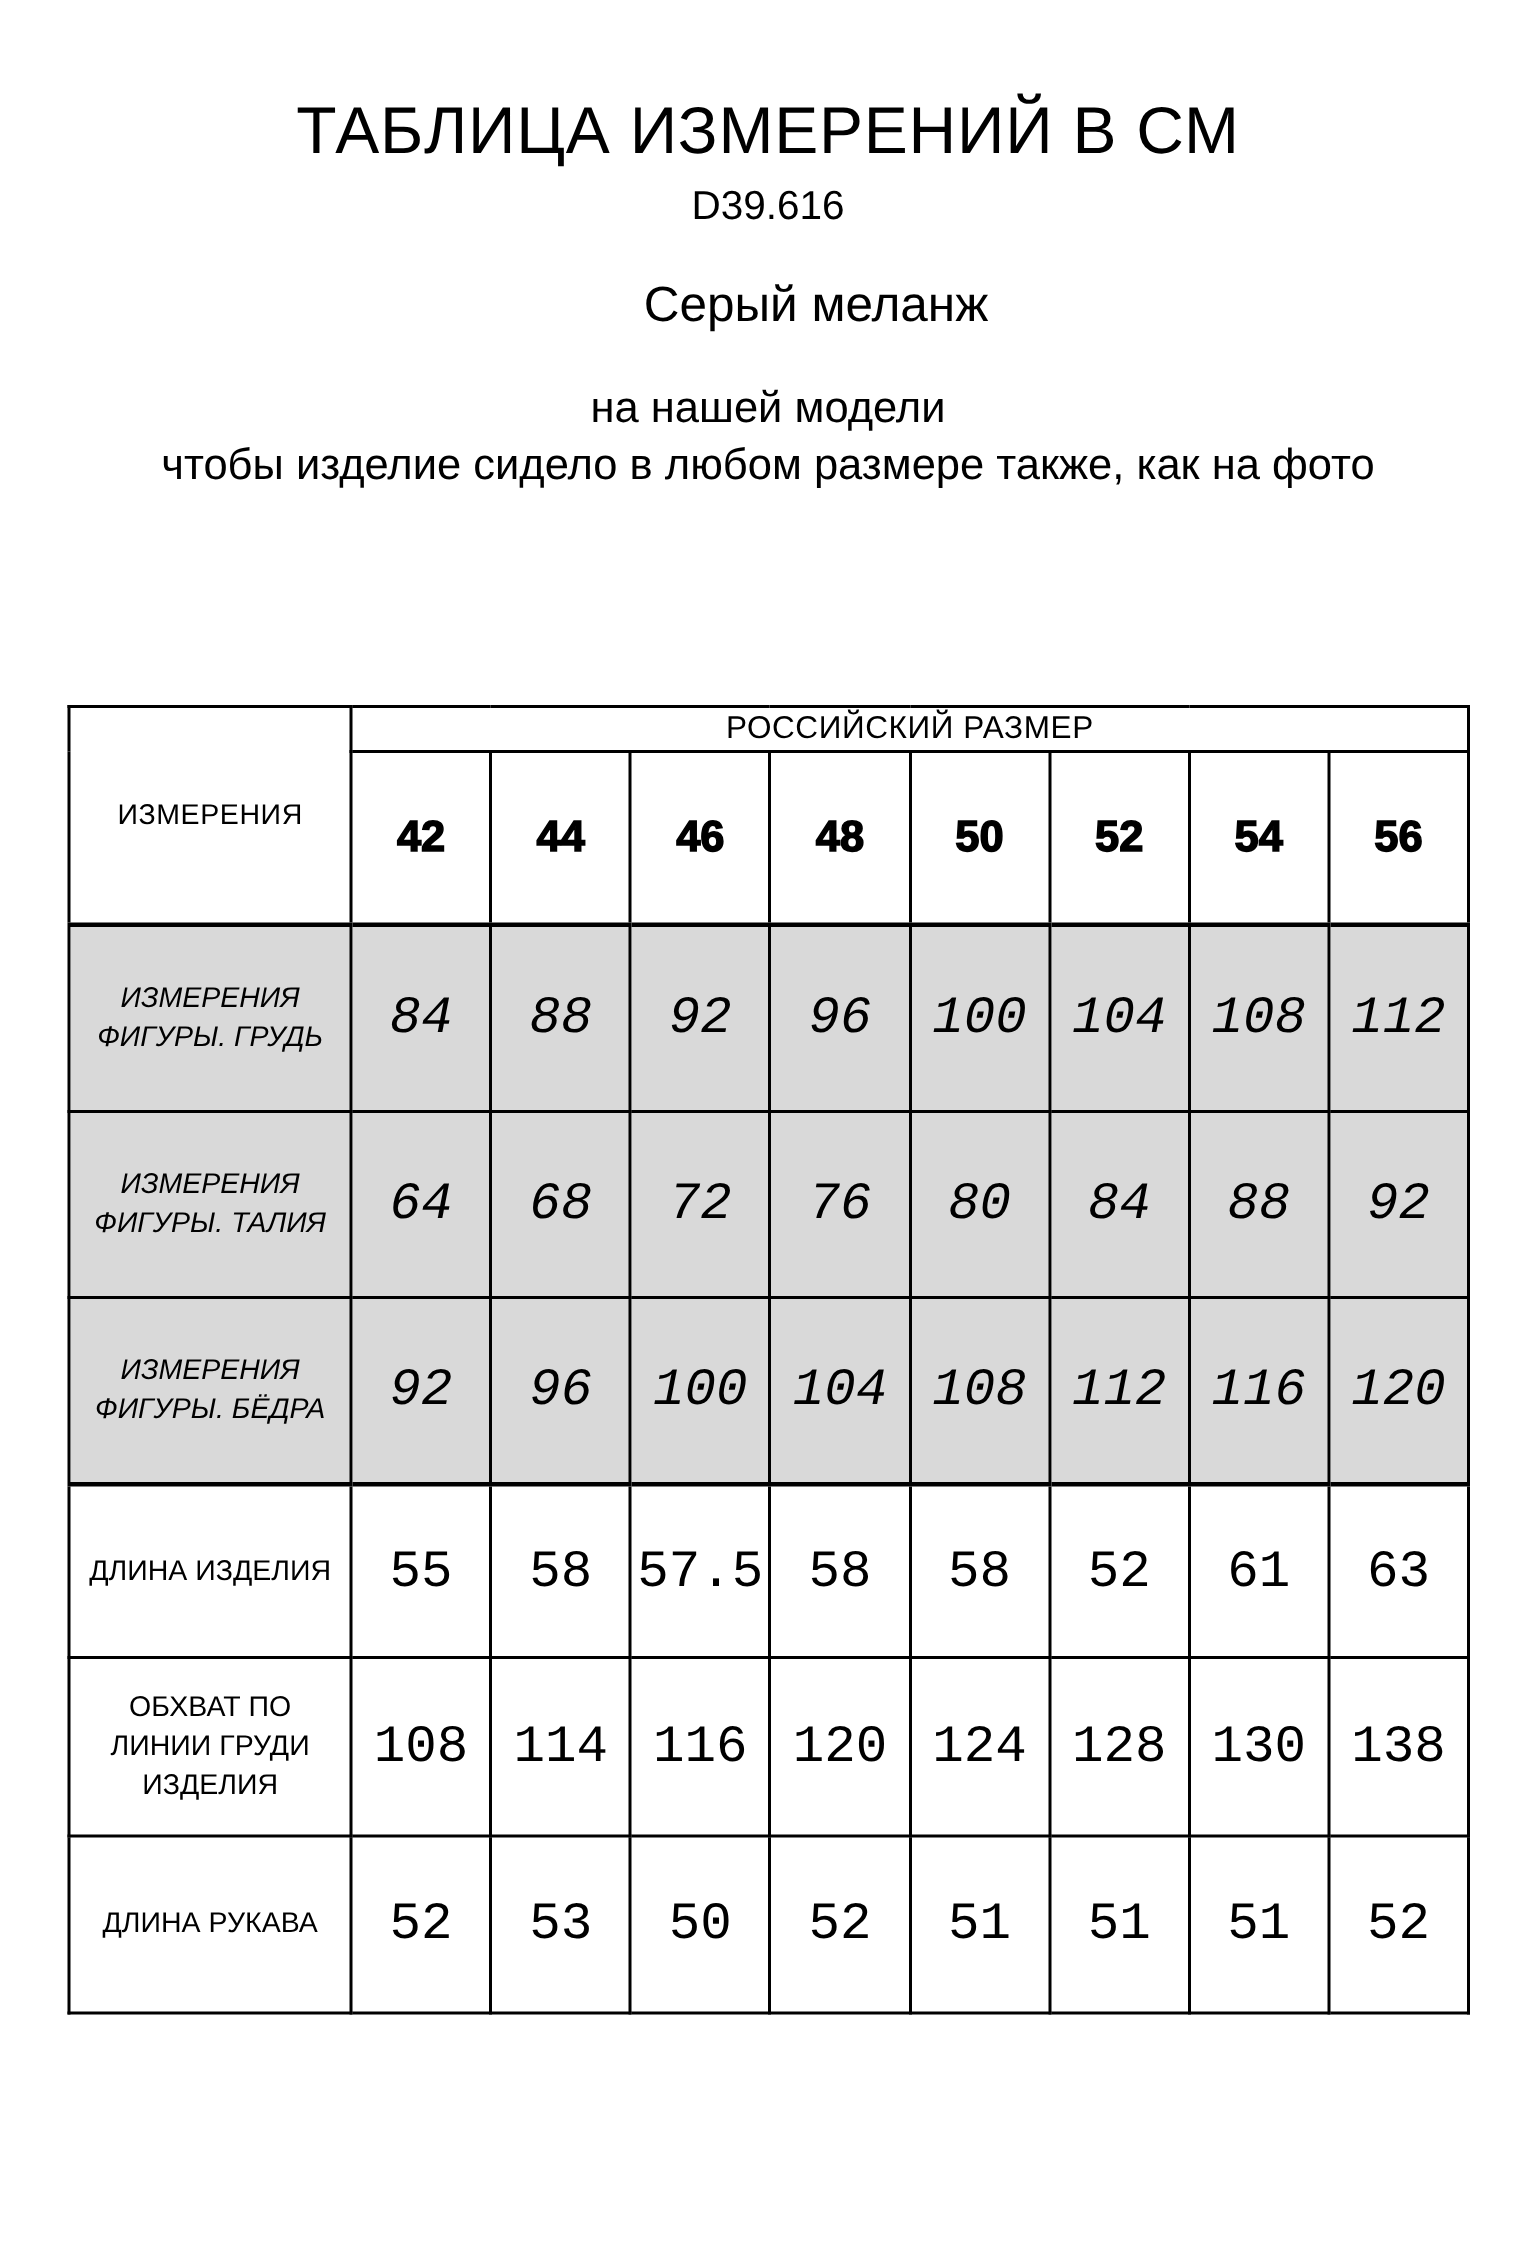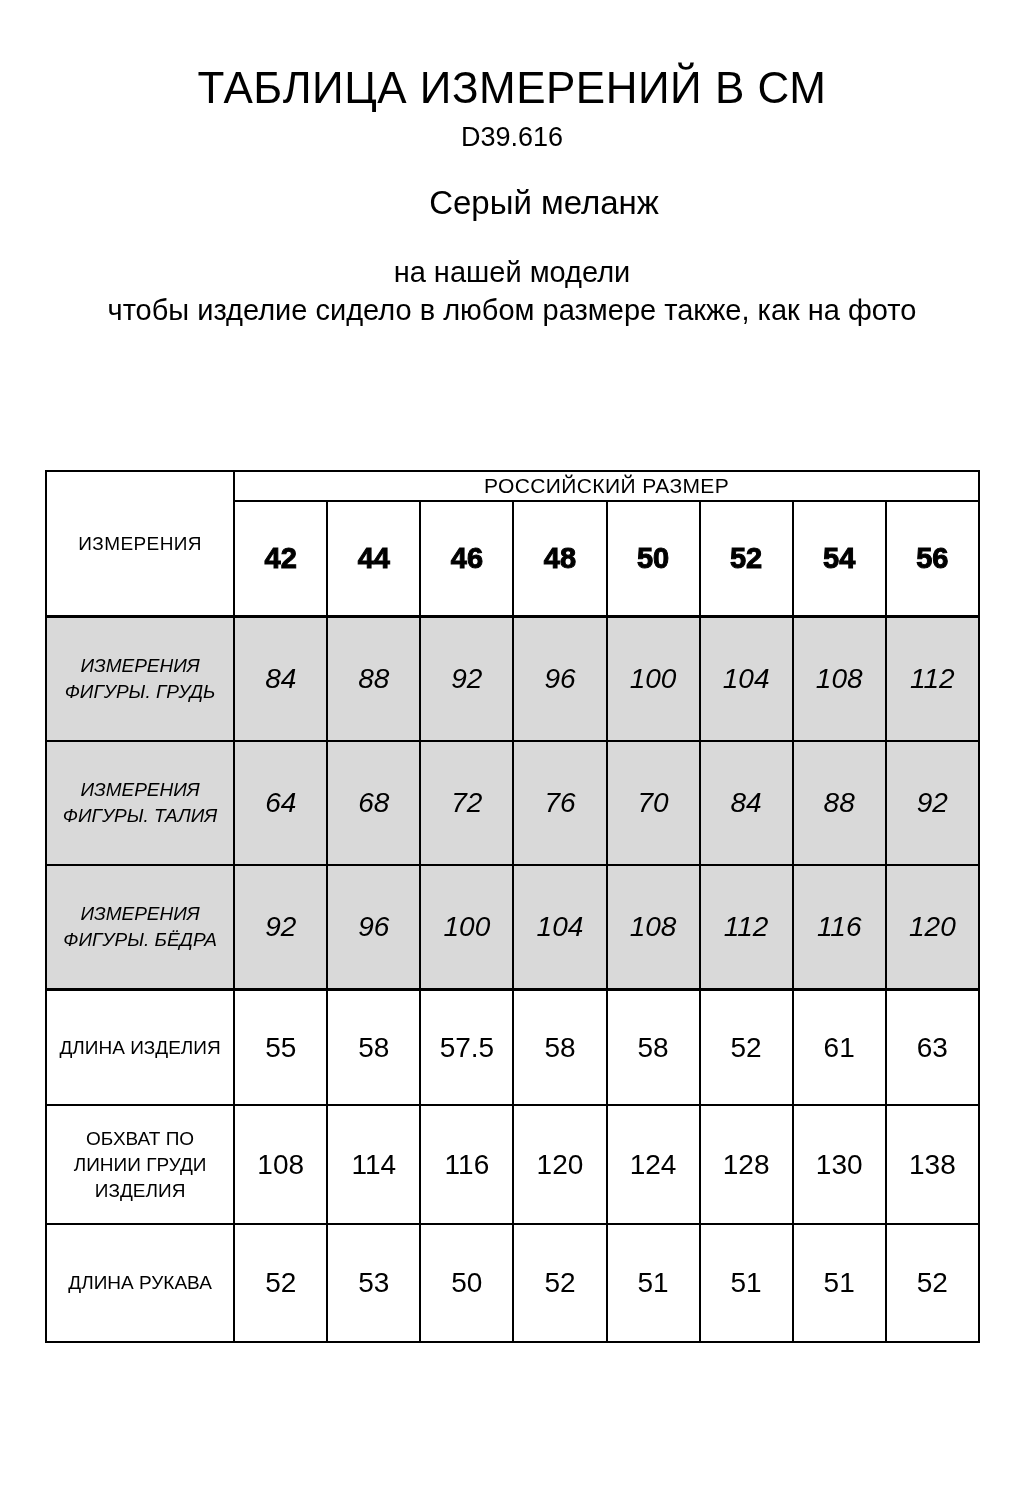--- a/index.html
+++ b/index.html
@@ -99,21 +99,22 @@
   tr.r-fig-last td  { border-bottom-width: 3px; }
   tr.r-prod-1 td { height: 113px; }
   tr.r-prod-2 td { height: 117px; margin-left: 14px; }
   tr.r-prod-3 td { height: 116px; }
   td.lbl {
     font-size: 19px;
     line-height: 26px;
   }
   td.lbl span { display: block; }
   td.val {
-    font-size: 28px;
+    font-size: 35px;
+    font-family: Liberation Mono, monospace;
   }
 </style>
 </head>
 <body>
 
 <div class="page">
 
   <div class="page-title">ТАБЛИЦА ИЗМЕРЕНИЙ В СМ</div>
   <div class="article-code">D39.616</div>
   <div class="colorway">Серый меланж</div>
@@ -168,21 +169,21 @@
 
       <tr class="r-fig">
         <td class="lbl">
           <span>ИЗМЕРЕНИЯ</span>
           <span>ФИГУРЫ. ТАЛИЯ</span>
         </td>
         <td class="val">64</td>
         <td class="val">68</td>
         <td class="val">72</td>
         <td class="val">76</td>
-        <td class="val">70</td>
+        <td class="val">80</td>
         <td class="val">84</td>
         <td class="val">88</td>
         <td class="val">92</td>
       </tr>
 
       <tr class="r-fig r-fig-last">
         <td class="lbl">
           <span>ИЗМЕРЕНИЯ</span>
           <span>ФИГУРЫ. БЁДРА</span>
         </td>

